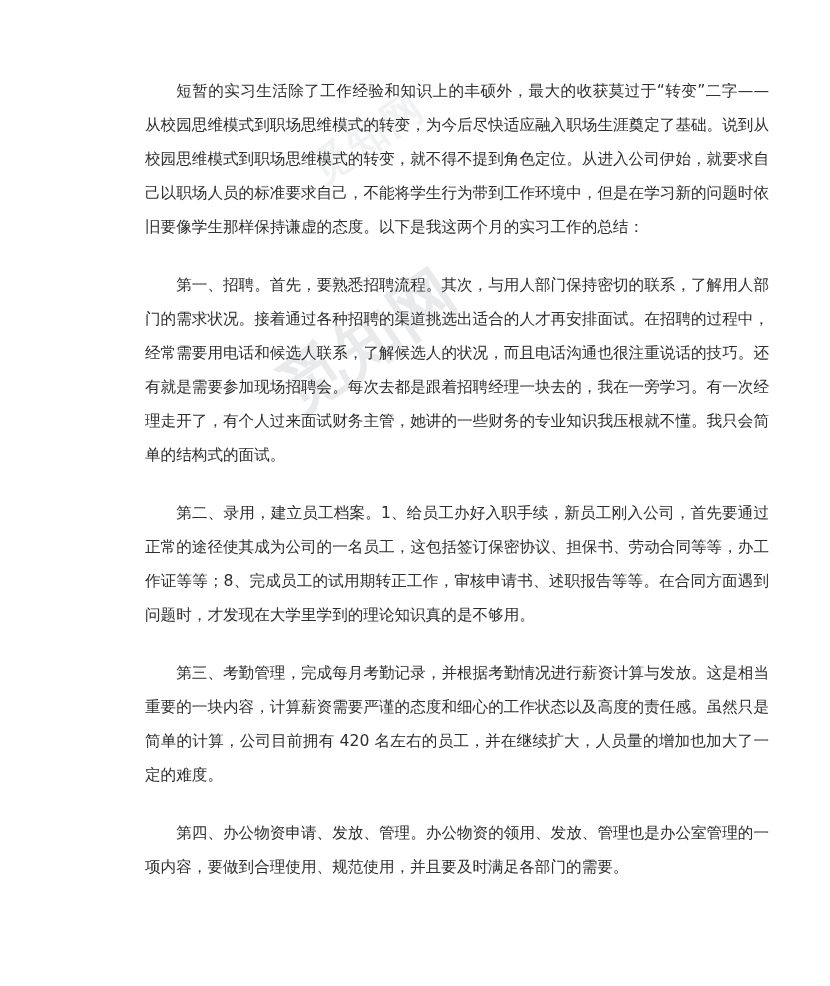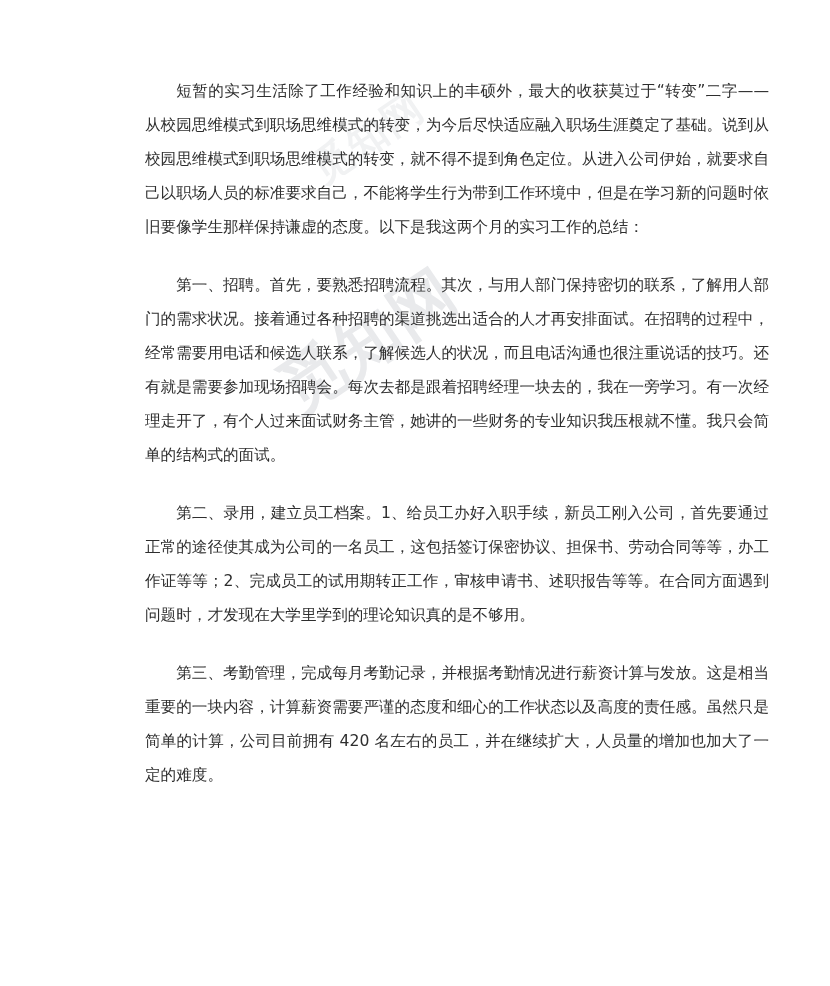--- a/index.html
+++ b/index.html
@@ -89,17 +89,18 @@
 <div id="page">
 
   <div id="watermark-layer">
     <div class="watermark-mark wm-a">觅知网</div>
     <div class="watermark-mark wm-b">觅知网</div>
   </div>
 
   <div id="doc-body">
     <p class="doc-paragraph">短暂的实习生活除了工作经验和知识上的丰硕外，最大的收获莫过于“转变”二字——从校园思维模式到职场思维模式的转变，为今后尽快适应融入职场生涯奠定了基础。说到从校园思维模式到职场思维模式的转变，就不得不提到角色定位。从进入公司伊始，就要求自己以职场人员的标准要求自己，不能将学生行为带到工作环境中，但是在学习新的问题时依旧要像学生那样保持谦虚的态度。以下是我这两个月的实习工作的总结：</p>
     <p class="doc-paragraph">第一、招聘。首先，要熟悉招聘流程。其次，与用人部门保持密切的联系，了解用人部门的需求状况。接着通过各种招聘的渠道挑选出适合的人才再安排面试。在招聘的过程中，经常需要用电话和候选人联系，了解候选人的状况，而且电话沟通也很注重说话的技巧。还有就是需要参加现场招聘会。每次去都是跟着招聘经理一块去的，我在一旁学习。有一次经理走开了，有个人过来面试财务主管，她讲的一些财务的专业知识我压根就不懂。我只会简单的结构式的面试。</p>
-    <p class="doc-paragraph">第二、录用，建立员工档案。1、给员工办好入职手续，新员工刚入公司，首先要通过正常的途径使其成为公司的一名员工，这包括签订保密协议、担保书、劳动合同等等，办工作证等等；2、完成员工的试用期转正工作，审核申请书、述职报告等等。在合同方面遇到问题时，才发现在大学里学到的理论知识真的是不够用。</p>
+    <p class="doc-paragraph">第二、录用，建立员工档案。1、给员工办好入职手续，新员工刚入公司，首先要通过正常的途径使其成为公司的一名员工，这包括签订保密协议、担保书、劳动合同等等，办工作证等等；8、完成员工的试用期转正工作，审核申请书、述职报告等等。在合同方面遇到问题时，才发现在大学里学到的理论知识真的是不够用。</p>
     <p class="doc-paragraph">第三、考勤管理，完成每月考勤记录，并根据考勤情况进行薪资计算与发放。这是相当重要的一块内容，计算薪资需要严谨的态度和细心的工作状态以及高度的责任感。虽然只是简单的计算，公司目前拥有 420 名左右的员工，并在继续扩大，人员量的增加也加大了一定的难度。</p>
+    <p class="doc-paragraph">第四、办公物资申请、发放、管理。办公物资的领用、发放、管理也是办公室管理的一项内容，要做到合理使用、规范使用，并且要及时满足各部门的需要。</p>
   </div>
 
 </div>
 
 </body></html>

